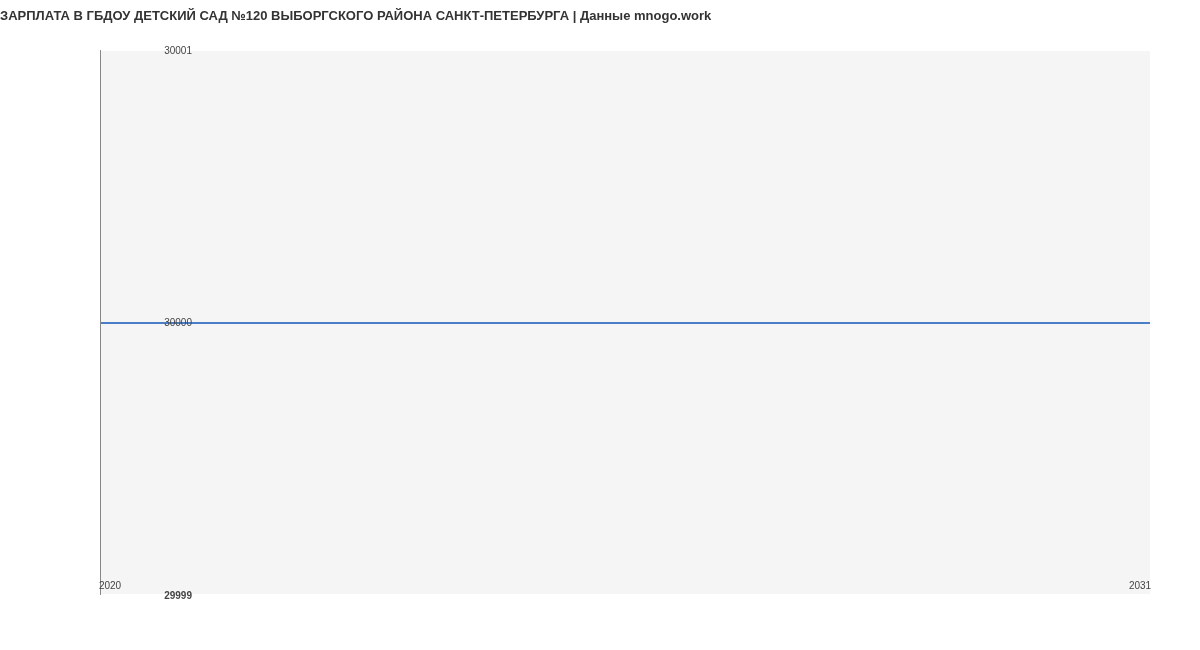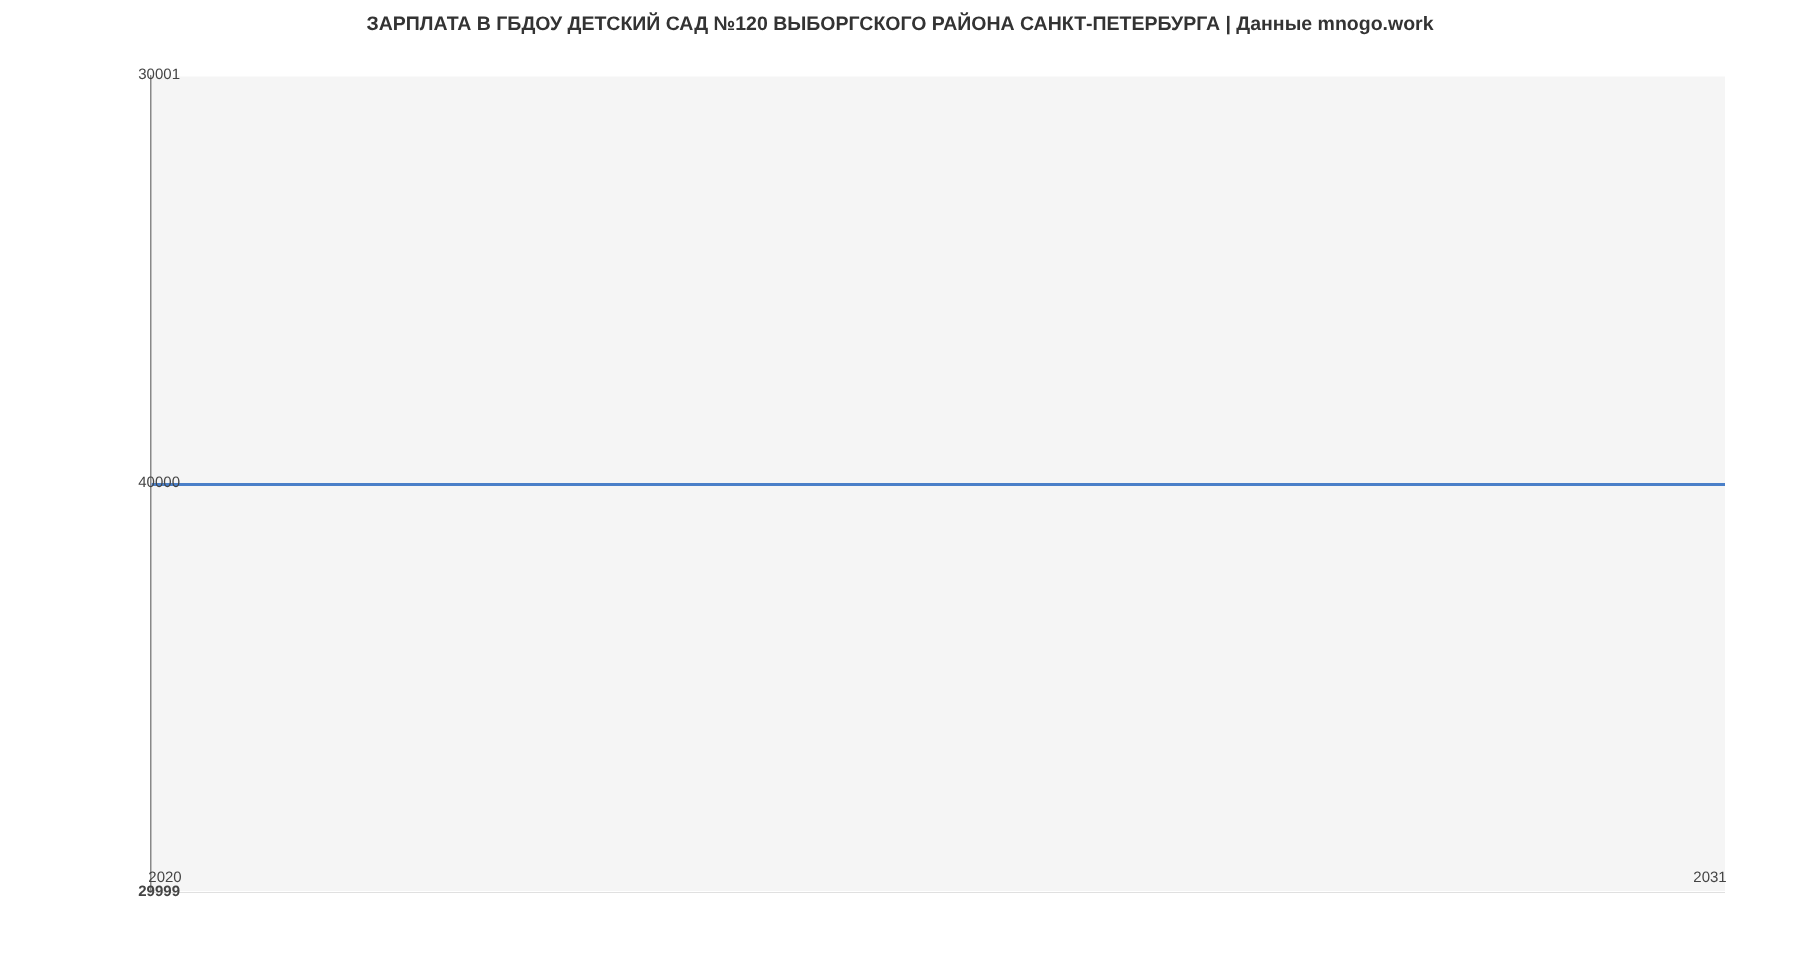--- a/index.html
+++ b/index.html
@@ -4,21 +4,21 @@
   <style>
     * { margin: 0; padding: 0; box-sizing: border-box; }
     body {
       font-family: Verdana, Geneva, sans-serif;
       background: #ffffff;
       width: 1200px;
       height: 650px;
       position: relative;
     }
     .chart-title {
-      text-align: center;
+      text-align: left;
       font-size: 13px;
       font-weight: bold;
       color: #333;
       padding-top: 8px;
       padding-bottom: 4px;
     }
     .chart-container {
       position: absolute;
       left: 100px;
       top: 50px;
@@ -44,21 +44,21 @@
     }
     .data-line {
       position: absolute;
       left: 0;
       width: 100%;
       height: 1.5px;
       background: #4a7fc8;
     }
     .y-tick {
       position: absolute;
-      right: 1080px;
+      right: 1008px;
       font-size: 10px;
       color: #444;
       transform: translateY(-50%);
       text-align: right;
     }
     .x-tick {
       position: absolute;
       top: 580px;
       font-size: 10px;
       color: #444;
@@ -73,17 +73,17 @@
 <div class="chart-container">
   <div class="plot-area">
     <div class="grid-line-h" style="top: 0%;"></div>
     <div class="grid-line-h" style="top: 50%;"></div>
     <div class="grid-line-h" style="top: 100%;"></div>
     <div class="data-line" style="top: 50%;"></div>
   </div>
 </div>
 
 <div class="y-tick" style="top: 50px;">30001</div>
-<div class="y-tick" style="top: 322px;">40000</div>
+<div class="y-tick" style="top: 322px;">30000</div>
 <div class="y-tick" style="top: 595px; font-weight: bold;">29999</div>
 
 <div class="x-tick" style="left: 110px;">2020</div>
 <div class="x-tick" style="left: 1140px;">2031</div>
 
 </body></html>

